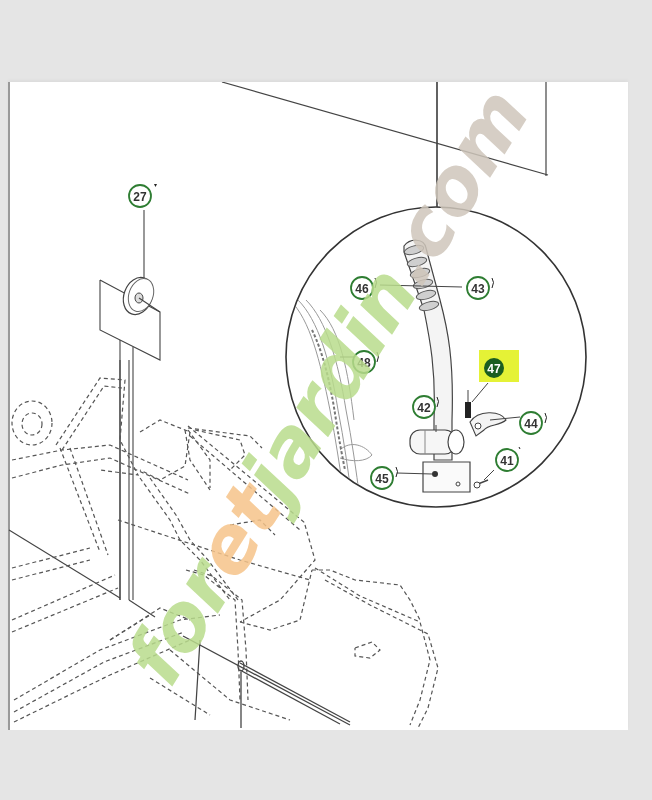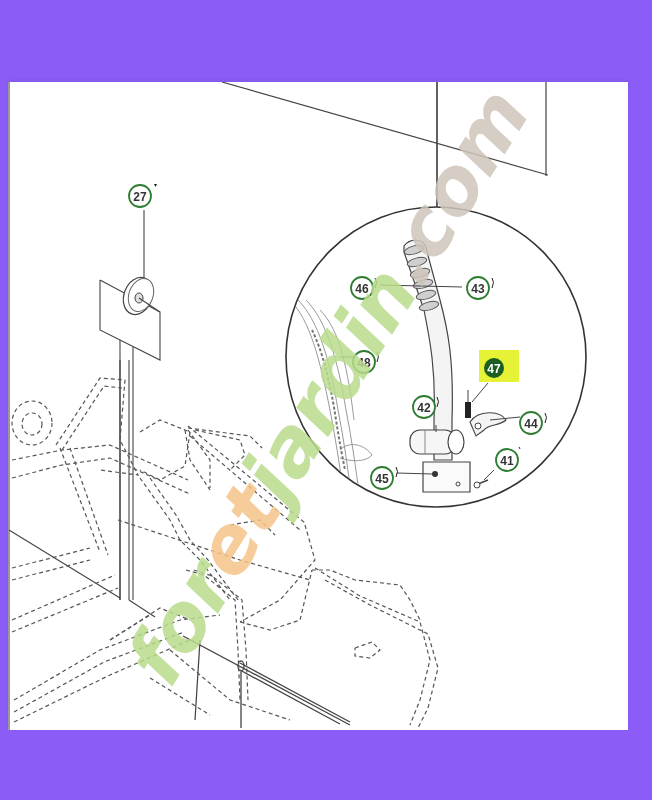--- a/index.html
+++ b/index.html
@@ -1,17 +1,17 @@
 <!DOCTYPE html>
 <html><head>
 <meta charset="utf-8">
 <style>
   html, body { margin: 0; padding: 0; background: #ffffff; }
   body { width: 652px; height: 800px; position: relative; overflow: hidden; font-family: "Liberation Sans", sans-serif; }
-  .page { position: absolute; left: 0; top: 0; width: 652px; height: 800px; background: #8b5cf6; }
+  .page { position: absolute; left: 0; top: 0; width: 652px; height: 800px; background: #e5e5e5; }
   .sheet { position: absolute; left: 8px; top: 82px; width: 620px; height: 648px; background: #ffffff; box-shadow: 0 -2px 3px rgba(0,0,0,0.04); }
   svg { position: absolute; left: 0; top: 0; }
   .callout-text { font-family: "Liberation Sans", sans-serif; font-weight: bold; font-size: 12px; fill: #333; }
   .callout-text-hl { font-family: "Liberation Sans", sans-serif; font-weight: bold; font-size: 12px; fill: #ffffff; }
   .wm { font-family: "DejaVu Sans", sans-serif; font-style: italic; font-weight: bold; }
 </style>
 </head>
 <body>
 
 <div class="page">

